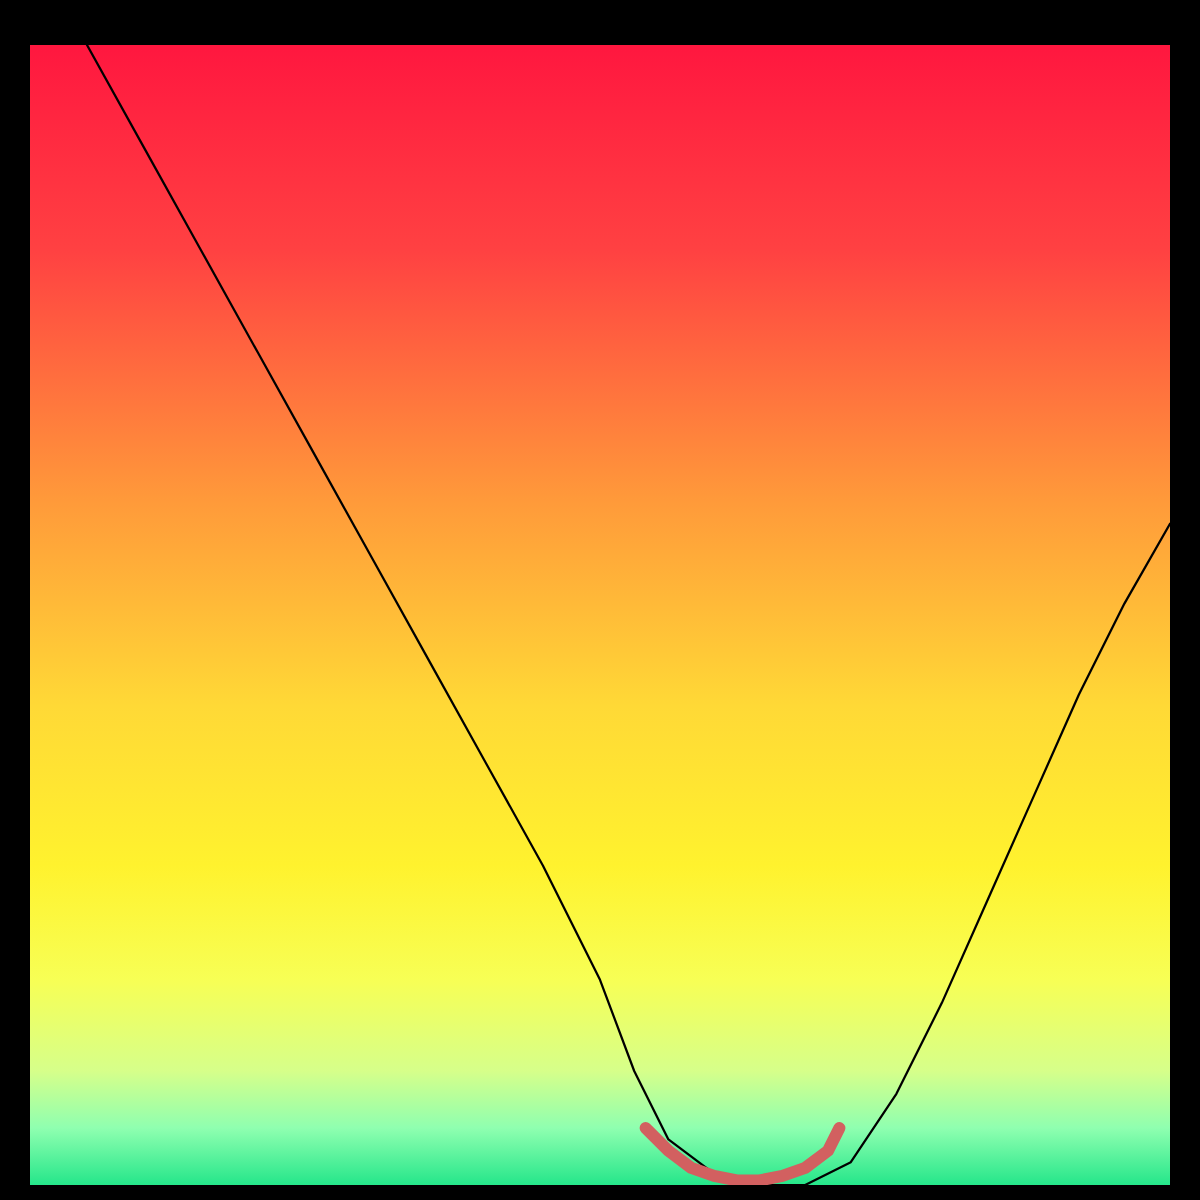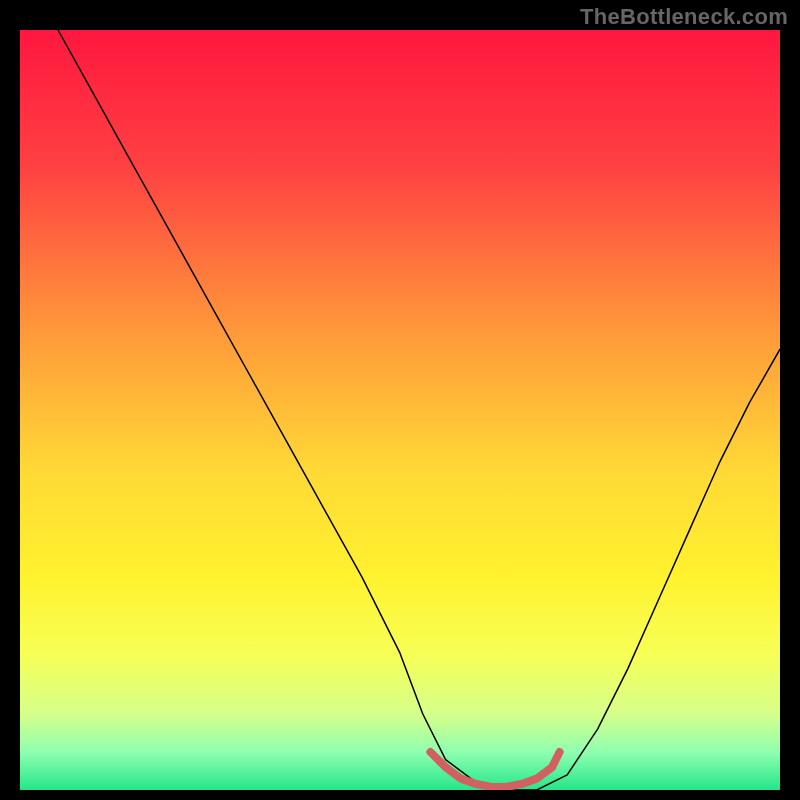--- a/index.html
+++ b/index.html
@@ -33,21 +33,20 @@
     top: 30px;
     width: 760px;
     height: 760px;
   }
   svg { display: block; }
 </style>
 </head>
 <body>
 
 <div class="container">
-  <div class="watermark">TheBottleneck.com</div>
   <div class="plot">
     <svg id="svg" width="760" height="760" viewBox="0 0 760 760">
         <defs>
           <linearGradient id="bg-grad" x1="0" y1="0" x2="0" y2="1">
             <stop offset="0%" stop-color="#ff173f"></stop>
             <stop offset="18%" stop-color="#ff4142"></stop>
             <stop offset="40%" stop-color="#ff9a3a"></stop>
             <stop offset="57.99999999999999%" stop-color="#ffd936"></stop>
             <stop offset="72%" stop-color="#fff22e"></stop>
             <stop offset="82%" stop-color="#f7ff55"></stop>

